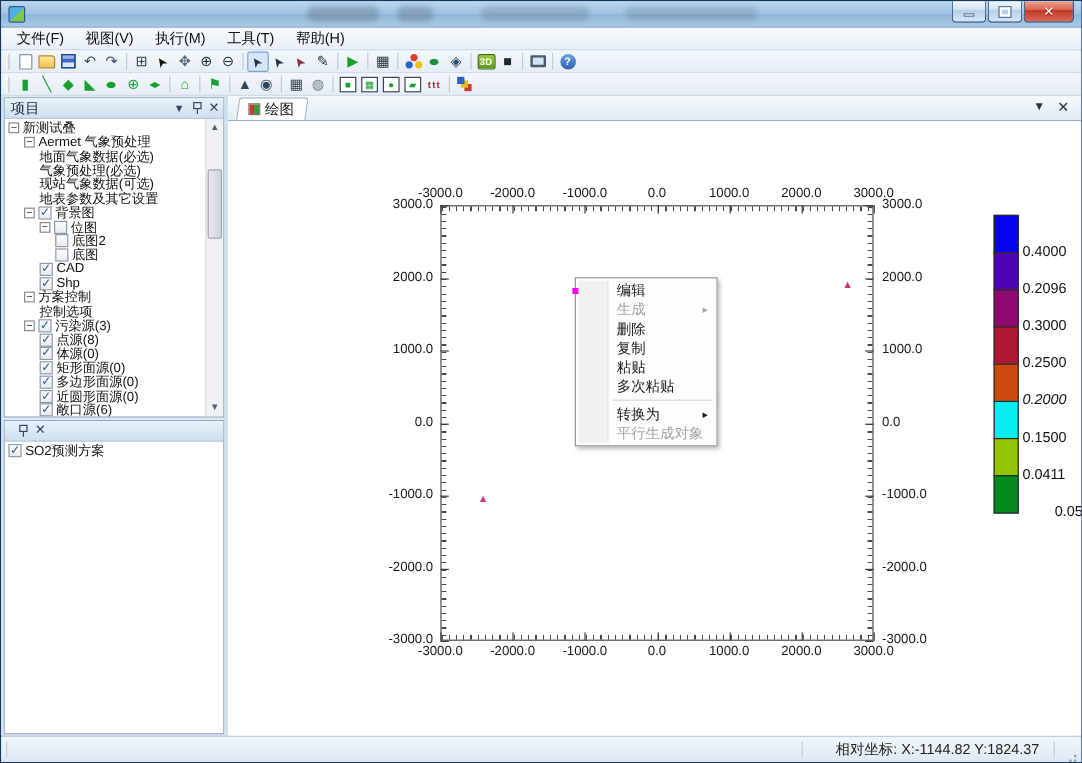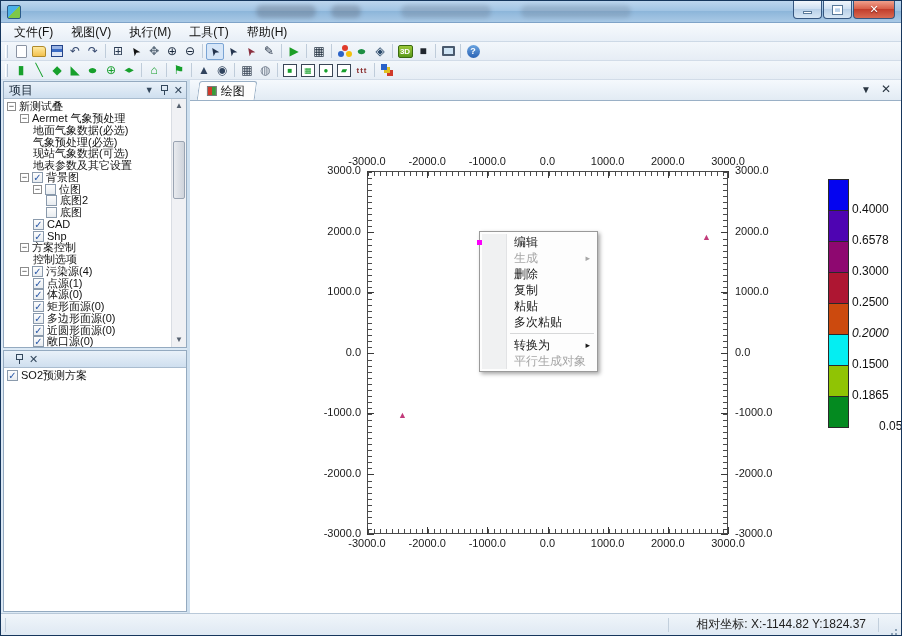--- a/index.html
+++ b/index.html
@@ -395,26 +395,26 @@
                 <span class="tlabel">方案控制</span>
               </div>
               <div class="trow">
                 <span class="tind" style="width: 29px;"></span>
                 <span class="tlabel">控制选项</span>
               </div>
               <div class="trow">
                 <span class="tind" style="width: 16px;"></span>
                 <span class="exp">−</span>
                 <span class="cb on">✓</span>
-                <span class="tlabel">污染源(4)</span>
-              </div>
-              <div class="trow">
-                <span class="tind" style="width: 29px;"></span>
-                <span class="cb on">✓</span>
-                <span class="tlabel">点源(1)</span>
+                <span class="tlabel">污染源(3)</span>
+              </div>
+              <div class="trow">
+                <span class="tind" style="width: 29px;"></span>
+                <span class="cb on">✓</span>
+                <span class="tlabel">点源(8)</span>
               </div>
               <div class="trow">
                 <span class="tind" style="width: 29px;"></span>
                 <span class="cb on">✓</span>
                 <span class="tlabel">体源(0)</span>
               </div>
               <div class="trow">
                 <span class="tind" style="width: 29px;"></span>
                 <span class="cb on">✓</span>
                 <span class="tlabel">矩形面源(0)</span>
@@ -425,21 +425,21 @@
                 <span class="tlabel">多边形面源(0)</span>
               </div>
               <div class="trow">
                 <span class="tind" style="width: 29px;"></span>
                 <span class="cb on">✓</span>
                 <span class="tlabel">近圆形面源(0)</span>
               </div>
               <div class="trow">
                 <span class="tind" style="width: 29px;"></span>
                 <span class="cb on">✓</span>
-                <span class="tlabel">敞口源(0)</span>
+                <span class="tlabel">敞口源(6)</span>
               </div>
             </div>
           <div class="vscroll">
             <span class="varrow">▲</span>
             <div class="vtrack">
                 <div class="vthumb"></div>
               </div>
             <span class="varrow">▼</span>
           </div>
         </div>
@@ -548,31 +548,31 @@
           <div class="axlabel" style="left: 117px; top: 63px; width: 54px; text-align: right;">3000.0</div>
           <div class="axlabel" style="left: 545px; top: 63px;">3000.0</div>
           <div class="majtick" style="left: 177px; top: 70px; width: 7px; height: 1px;"></div>
           <div class="majtick" style="left: 531px; top: 70px; width: 7px; height: 1px;"></div>
           <span class="marker-tri" style="left: 208.1px; top: 310.025px; color: rgb(194, 59, 122);">▲</span>
           <span class="marker-tri" style="left: 511.942px; top: 131.55px; color: rgb(194, 59, 122);">▲</span>
           <div class="selpoint" style="left: 286.62px; top: 139.126px; background: rgb(250, 0, 250);"></div>
           <div class="legend-block" style="left: 638px; top: 78px; width: 21px; height: 32px; background: rgb(4, 4, 240);"></div>
           <div class="legend-label" style="left: 662px; top: 101px;">0.4000</div>
           <div class="legend-block" style="left: 638px; top: 109px; width: 21px; height: 32px; background: rgb(78, 4, 178);"></div>
-          <div class="legend-label" style="left: 662px; top: 132px;">0.6578</div>
+          <div class="legend-label" style="left: 662px; top: 132px;">0.2096</div>
           <div class="legend-block" style="left: 638px; top: 140px; width: 21px; height: 32px; background: rgb(142, 8, 112);"></div>
           <div class="legend-label" style="left: 662px; top: 163px;">0.3000</div>
           <div class="legend-block" style="left: 638px; top: 171px; width: 21px; height: 32px; background: rgb(174, 22, 50);"></div>
           <div class="legend-label" style="left: 662px; top: 194px;">0.2500</div>
           <div class="legend-block" style="left: 638px; top: 202px; width: 21px; height: 32px; background: rgb(204, 74, 14);"></div>
           <div class="legend-label" style="left: 662px; top: 225px; font-style: italic;">0.2000</div>
           <div class="legend-block" style="left: 638px; top: 233px; width: 21px; height: 32px; background: rgb(4, 238, 242);"></div>
           <div class="legend-label" style="left: 662px; top: 256px;">0.1500</div>
           <div class="legend-block" style="left: 638px; top: 264px; width: 21px; height: 32px; background: rgb(144, 196, 4);"></div>
-          <div class="legend-label" style="left: 662px; top: 287px;">0.1865</div>
+          <div class="legend-label" style="left: 662px; top: 287px;">0.0411</div>
           <div class="legend-block" style="left: 638px; top: 295px; width: 21px; height: 32px; background: rgb(4, 138, 32);"></div>
           <div class="legend-label" style="left: 689px; top: 318px;">0.0500</div>
         </div>
     </div>
   </div>
 
   <div class="statusbar">
     <span class="st-div"></span>
     <div class="st-right">
       <span class="st-div"></span>

